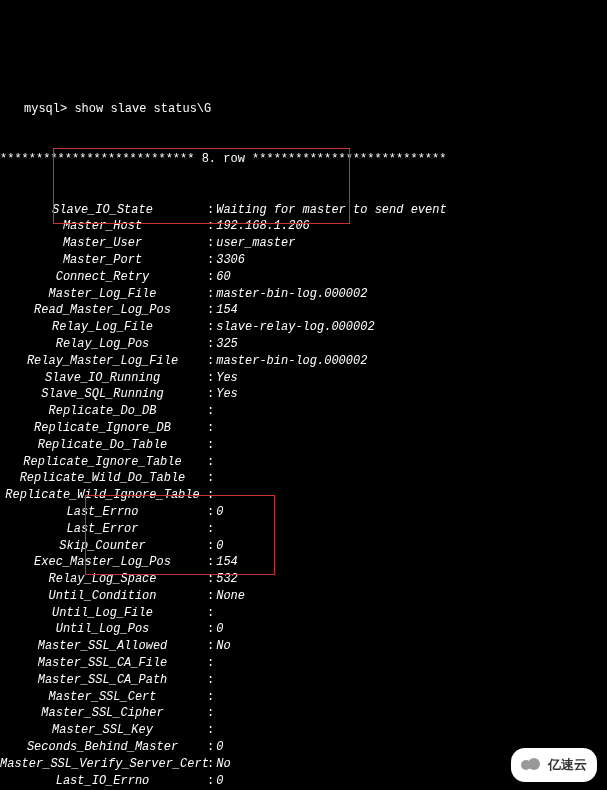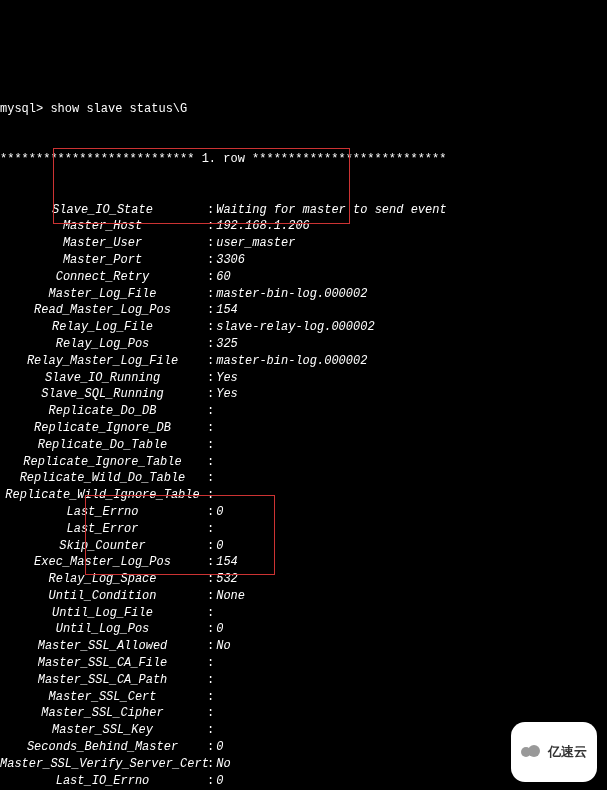--- a/index.html
+++ b/index.html
@@ -14,20 +14,21 @@
       font-size: 12px;
       line-height: 1.4;
       width: 607px;
       height: 790px;
       position: relative;
       white-space: pre;
       overflow: hidden;
     }
     .prompt-line {
       display: flex;
+      padding-left: 24px;
     }
     .row-header {
       display: block;
     }
     .kv-row {
       display: flex;
     }
     .kv-label {
       width: 205px;
       text-align: center;
@@ -57,21 +58,21 @@
       top: 495px;
       width: 190px;
       height: 80px;
     }
     .logo-badge {
       position: absolute;
       bottom: 8px;
       right: 10px;
       background: #fff;
       color: #333;
-      padding: 21px 10px;
+      padding: 8px 10px;
       border-radius: 14px;
       font-family: Arial, sans-serif;
       font-size: 13px;
       font-weight: bold;
       display: flex;
       align-items: center;
       gap: 5px;
     }
     .logo-cloud {
       display: inline-block;
@@ -100,21 +101,21 @@
       top: 0;
     }
   </style>
 </head>
 <body>
 
 
 
 <div class="terminal">
   <div class="prompt-line">mysql&gt; show slave status\G</div>
-  <div class="row-header">*************************** 1. row ***************************</div>
+  <div class="row-header">*************************** 8. row ***************************</div>
   <div id="fields-container"><div class="kv-row"><span class="kv-label">Slave_IO_State</span><span class="kv-sep">:</span><span class="kv-value">Waiting for master to send event</span></div><div class="kv-row"><span class="kv-label">Master_Host</span><span class="kv-sep">:</span><span class="kv-value">192.168.1.206</span></div><div class="kv-row"><span class="kv-label">Master_User</span><span class="kv-sep">:</span><span class="kv-value">user_master</span></div><div class="kv-row"><span class="kv-label">Master_Port</span><span class="kv-sep">:</span><span class="kv-value">3306</span></div><div class="kv-row"><span class="kv-label">Connect_Retry</span><span class="kv-sep">:</span><span class="kv-value">60</span></div><div class="kv-row"><span class="kv-label">Master_Log_File</span><span class="kv-sep">:</span><span class="kv-value">master-bin-log.000002</span></div><div class="kv-row"><span class="kv-label">Read_Master_Log_Pos</span><span class="kv-sep">:</span><span class="kv-value">154</span></div><div class="kv-row"><span class="kv-label">Relay_Log_File</span><span class="kv-sep">:</span><span class="kv-value">slave-relay-log.000002</span></div><div class="kv-row"><span class="kv-label">Relay_Log_Pos</span><span class="kv-sep">:</span><span class="kv-value">325</span></div><div class="kv-row"><span class="kv-label">Relay_Master_Log_File</span><span class="kv-sep">:</span><span class="kv-value">master-bin-log.000002</span></div><div class="kv-row"><span class="kv-label">Slave_IO_Running</span><span class="kv-sep">:</span><span class="kv-value">Yes</span></div><div class="kv-row"><span class="kv-label">Slave_SQL_Running</span><span class="kv-sep">:</span><span class="kv-value">Yes</span></div><div class="kv-row"><span class="kv-label">Replicate_Do_DB</span><span class="kv-sep">:</span><span class="kv-value"></span></div><div class="kv-row"><span class="kv-label">Replicate_Ignore_DB</span><span class="kv-sep">:</span><span class="kv-value"></span></div><div class="kv-row"><span class="kv-label">Replicate_Do_Table</span><span class="kv-sep">:</span><span class="kv-value"></span></div><div class="kv-row"><span class="kv-label">Replicate_Ignore_Table</span><span class="kv-sep">:</span><span class="kv-value"></span></div><div class="kv-row"><span class="kv-label">Replicate_Wild_Do_Table</span><span class="kv-sep">:</span><span class="kv-value"></span></div><div class="kv-row"><span class="kv-label">Replicate_Wild_Ignore_Table</span><span class="kv-sep">:</span><span class="kv-value"></span></div><div class="kv-row"><span class="kv-label">Last_Errno</span><span class="kv-sep">:</span><span class="kv-value">0</span></div><div class="kv-row"><span class="kv-label">Last_Error</span><span class="kv-sep">:</span><span class="kv-value"></span></div><div class="kv-row"><span class="kv-label">Skip_Counter</span><span class="kv-sep">:</span><span class="kv-value">0</span></div><div class="kv-row"><span class="kv-label">Exec_Master_Log_Pos</span><span class="kv-sep">:</span><span class="kv-value">154</span></div><div class="kv-row"><span class="kv-label">Relay_Log_Space</span><span class="kv-sep">:</span><span class="kv-value">532</span></div><div class="kv-row"><span class="kv-label">Until_Condition</span><span class="kv-sep">:</span><span class="kv-value">None</span></div><div class="kv-row"><span class="kv-label">Until_Log_File</span><span class="kv-sep">:</span><span class="kv-value"></span></div><div class="kv-row"><span class="kv-label">Until_Log_Pos</span><span class="kv-sep">:</span><span class="kv-value">0</span></div><div class="kv-row"><span class="kv-label">Master_SSL_Allowed</span><span class="kv-sep">:</span><span class="kv-value">No</span></div><div class="kv-row"><span class="kv-label">Master_SSL_CA_File</span><span class="kv-sep">:</span><span class="kv-value"></span></div><div class="kv-row"><span class="kv-label">Master_SSL_CA_Path</span><span class="kv-sep">:</span><span class="kv-value"></span></div><div class="kv-row"><span class="kv-label">Master_SSL_Cert</span><span class="kv-sep">:</span><span class="kv-value"></span></div><div class="kv-row"><span class="kv-label">Master_SSL_Cipher</span><span class="kv-sep">:</span><span class="kv-value"></span></div><div class="kv-row"><span class="kv-label">Master_SSL_Key</span><span class="kv-sep">:</span><span class="kv-value"></span></div><div class="kv-row"><span class="kv-label">Seconds_Behind_Master</span><span class="kv-sep">:</span><span class="kv-value">0</span></div><div class="kv-row"><span class="kv-label">Master_SSL_Verify_Server_Cert</span><span class="kv-sep">:</span><span class="kv-value">No</span></div><div class="kv-row"><span class="kv-label">Last_IO_Errno</span><span class="kv-sep">:</span><span class="kv-value">0</span></div><div class="kv-row"><span class="kv-label">Last_IO_Error</span><span class="kv-sep">:</span><span class="kv-value"></span></div></div>
 </div>
 
 <div class="highlight-box box1"></div>
 <div class="highlight-box box2"></div>
 
 <div class="logo-badge">
   <span class="logo-cloud"></span>
   <span>亿速云</span>
 </div>

